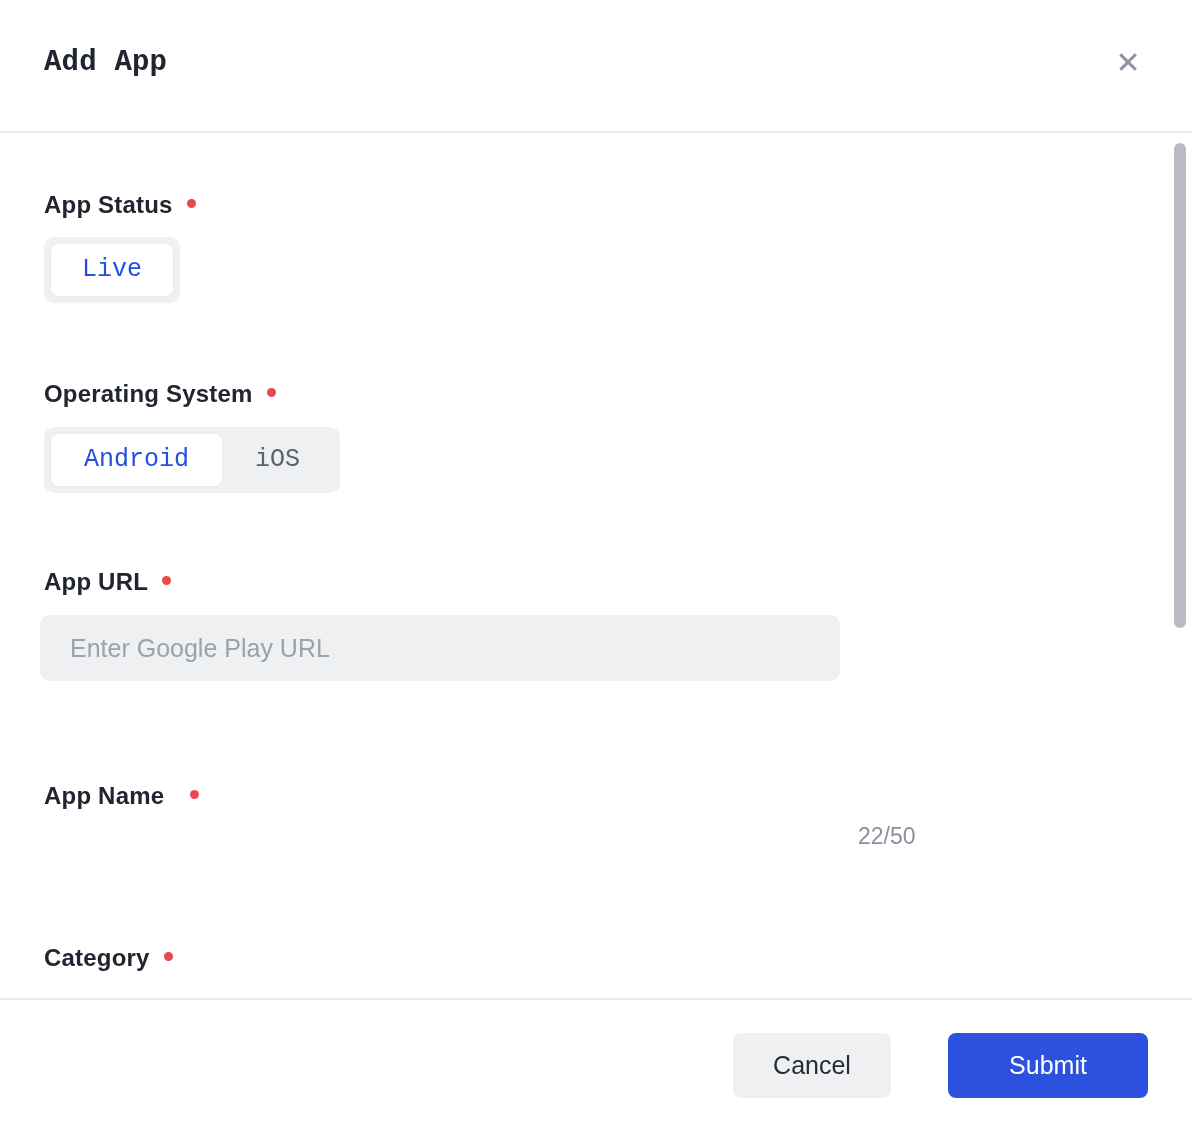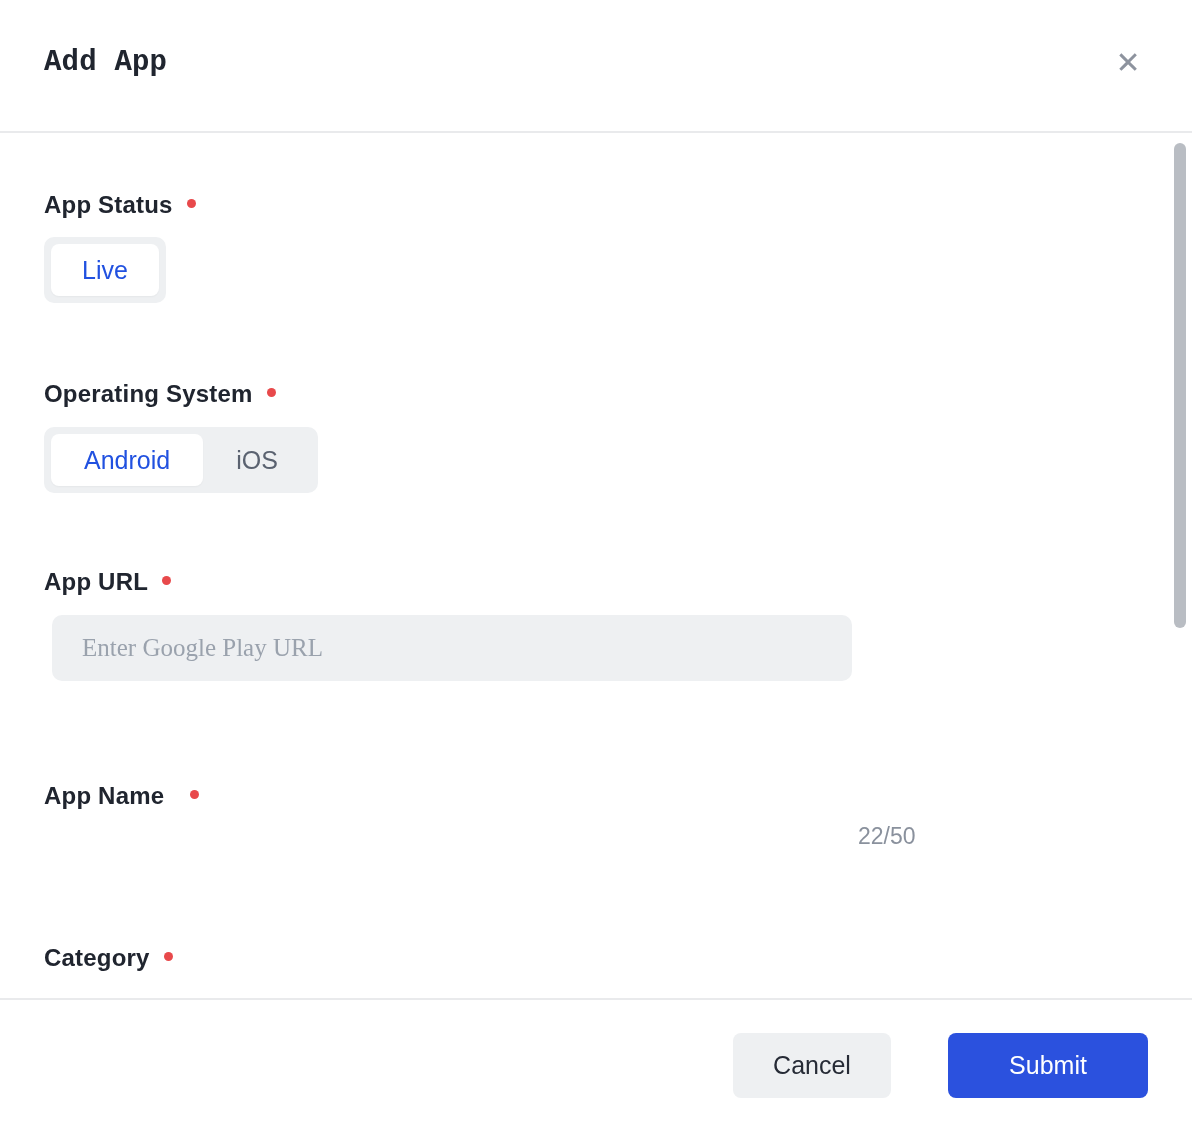--- a/index.html
+++ b/index.html
@@ -59,39 +59,39 @@
     background: var(--field-bg, #eef0f2);
     border-radius: 10px;
     display: inline-flex; align-items: center;
     padding: 7px;
   }
   .seg-app-status { top: 237px; }
   .seg-os         { top: 427px; }
   .segment {
     height: 52px; border: none; background: transparent;
     border-radius: 8px; cursor: pointer;
-    font-family: Liberation Sans, sans-serif; font-size: 25px; line-height: 52px;
+    font-family: Liberation Mono, monospace; font-size: 25px; line-height: 52px;
     padding: 0 31px;
     color: var(--muted-text, #5a6270);
     display: flex; align-items: center; justify-content: center;
   }
   .segment.selected {
     background: #ffffff;
     color: var(--accent-blue-text, #2151e0);
     box-shadow: 0 1px 2px rgba(0,0,0,0.04);
   }
   .seg-os .segment { padding: 1px 33px; }
 
   
   .text-input {
-    position: absolute; left: 52px; width: 800px; height: 66px;
+    position: absolute; left: 40px; width: 800px; height: 66px;
     background: var(--field-bg, #eef0f2);
     border: none; border-radius: 10px;
     padding: 0 30px;
-    font-family: Liberation Serif, serif; font-size: 25px;
+    font-family: Liberation Sans, sans-serif; font-size: 25px;
     color: var(--input-text, #262b36);
     outline: none;
   }
   .text-input::placeholder { color: var(--placeholder, #9aa2ad); opacity: 1; }
   .input-app-url  { top: 615px; }
   .input-app-name { top: 803px; }
   .char-counter {
     position: absolute; left: 858px; top: 803px; height: 66px;
     display: flex; align-items: center;
     font-size: 23px; color: var(--counter, #8a919d);

